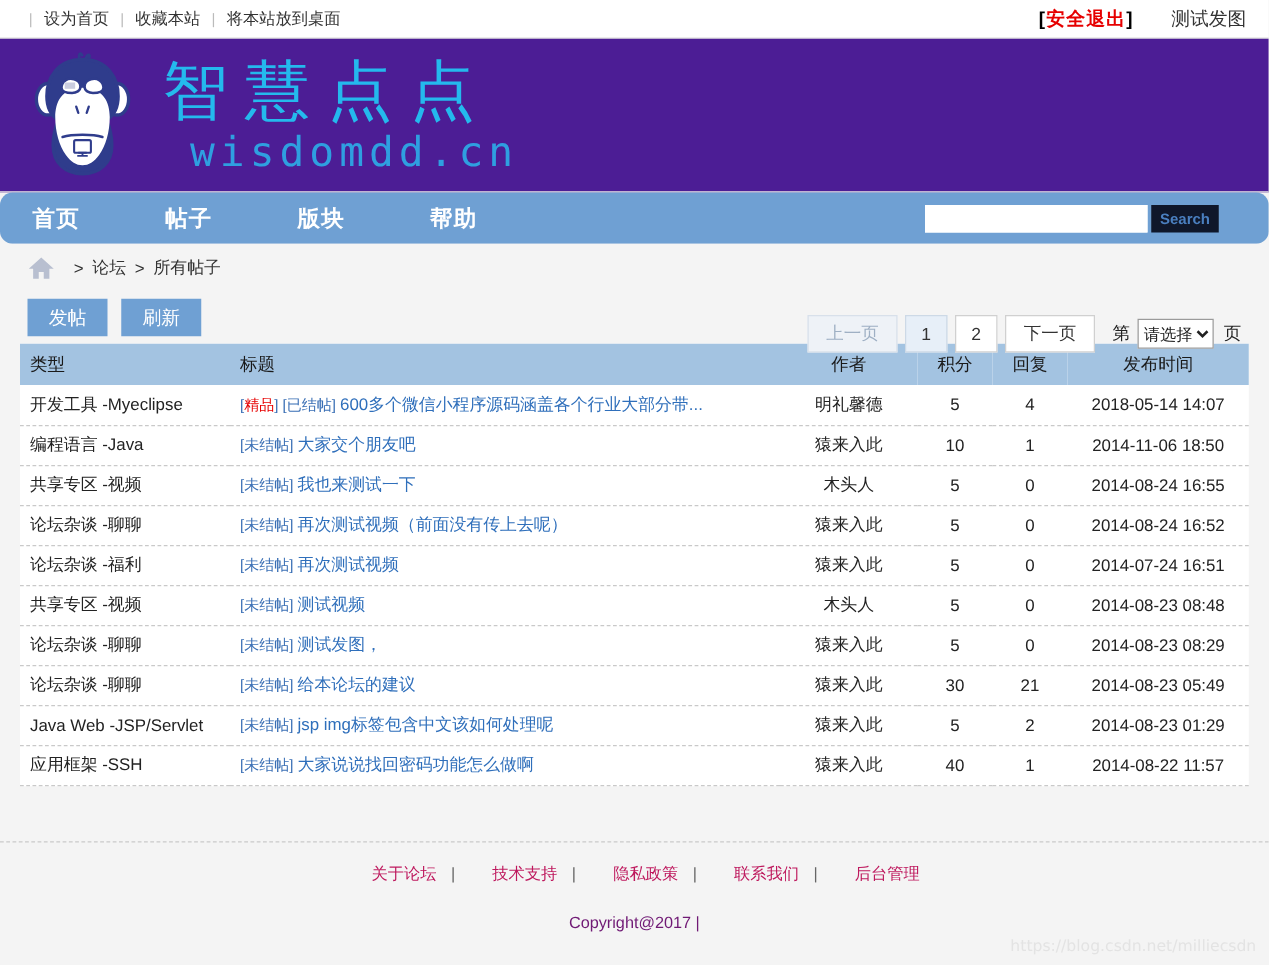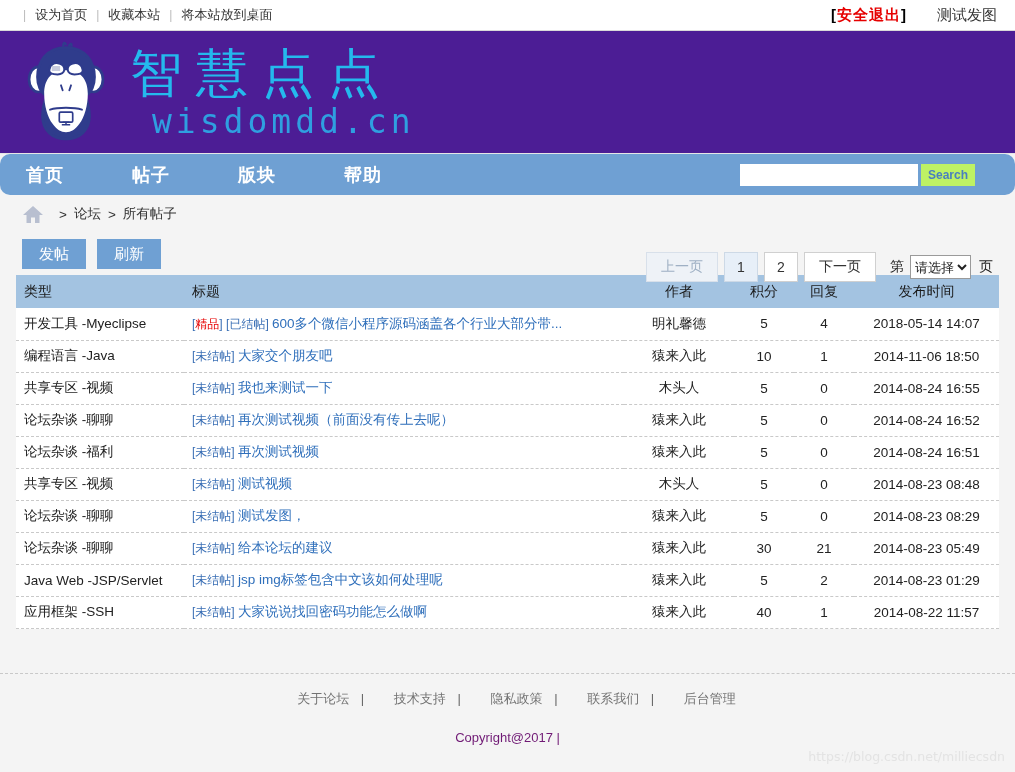--- a/index.html
+++ b/index.html
@@ -87,21 +87,21 @@
     border: 1px solid #fff;
     background: #fff;
     outline: none;
     font-size: 12px;
     padding: 0 4px;
   }
   .nav .search button {
     height: 22px;
     margin-left: 3px;
     border: none;
-    background: #bef264;
+    background: #0f172a;
     color: #4a7fbf;
     font-weight: bold;
     font-size: 12px;
     padding: 0 7px;
     cursor: pointer;
   }
 
   
   .crumbs {
     height: 38px;
@@ -208,21 +208,21 @@
 
   
   .footer {
     margin-top: 44px;
     border-top: 1px dashed #c9c9c9;
     padding-top: 16px;
     text-align: center;
     font-size: 13px;
     color: #222;
   }
-  .footer a { color: #737373; text-decoration: none; cursor: pointer; margin-left: 18px; }
+  .footer a { color: #be185d; text-decoration: none; cursor: pointer; margin-left: 18px; }
   .footer .bar { color: #666; margin: 0 8px; }
   .footer .copy { margin-top: 22px; font-size: 13px; color: #701a75; }
 
   .watermark {
     position: absolute;
     right: 10px;
     bottom: 8px;
     color: #e3e3e3;
     font-size: 12.5px;
     font-family: "DejaVu Sans", sans-serif;
@@ -361,21 +361,21 @@
           <td class="col-score c">5</td>
           <td class="col-reply c">0</td>
           <td class="col-time c">2014-08-24 16:52</td>
         </tr>
         <tr>
           <td class="col-type">论坛杂谈 -福利</td>
           <td class="col-title"><span class="tag-small tag-blue">[<span>未结帖</span>]&nbsp;</span><a class="title-link">再次测试视频</a></td>
           <td class="col-author c">猿来入此</td>
           <td class="col-score c">5</td>
           <td class="col-reply c">0</td>
-          <td class="col-time c">2014-08-24 16:51</td>
+          <td class="col-time c">2014-07-24 16:51</td>
         </tr>
         <tr>
           <td class="col-type">共享专区 -视频</td>
           <td class="col-title"><span class="tag-small tag-blue">[<span>未结帖</span>]&nbsp;</span><a class="title-link">测试视频</a></td>
           <td class="col-author c">木头人</td>
           <td class="col-score c">5</td>
           <td class="col-reply c">0</td>
           <td class="col-time c">2014-08-23 08:48</td>
         </tr>
         <tr>

